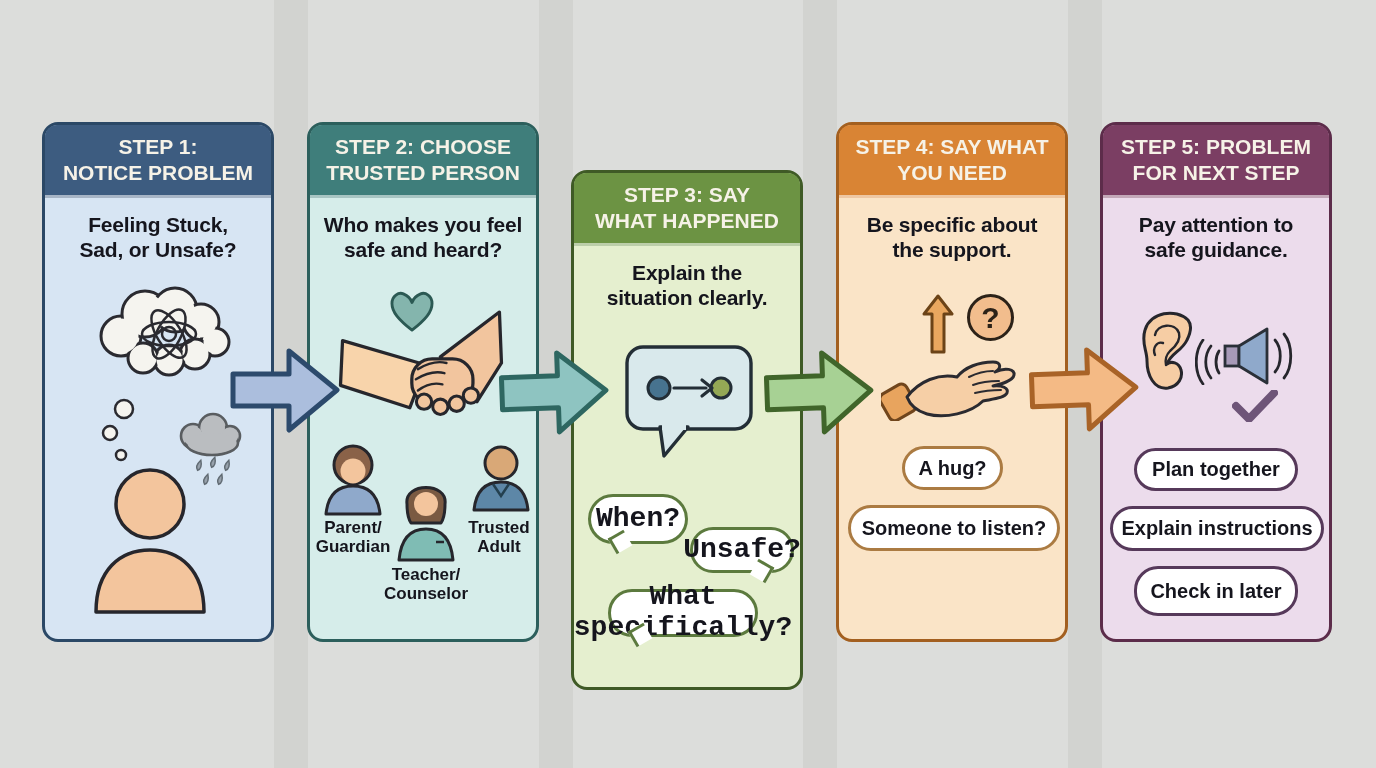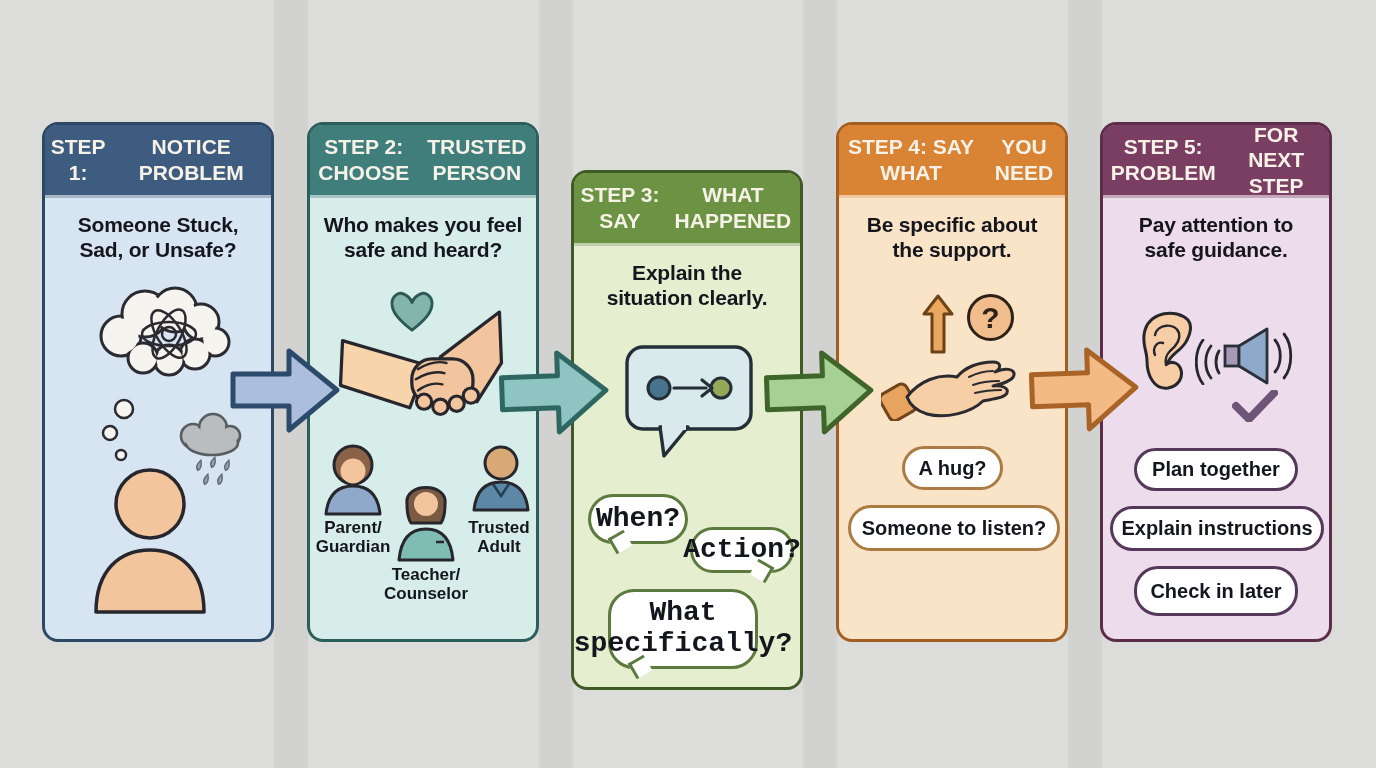--- a/index.html
+++ b/index.html
@@ -5,21 +5,21 @@
   html,body{margin:0;padding:0;}
   body{font-family:"Liberation Sans", sans-serif;}
   .stage{position:relative;width:1376px;height:768px;background:#dcdddb;overflow:hidden;}
   .gap-band{position:absolute;top:0;bottom:0;width:34px;background:#d2d3d0;}
 
   
   .panel{position:absolute;top:122px;width:232px;height:520px;border:3px solid var(--pborder);
          border-radius:16px;background:var(--body);box-sizing:border-box;z-index:2;}
   .panel-header{height:70px;background:var(--hdr);border-radius:12px 12px 0 0;
                 border-bottom:3px solid rgba(255,255,255,.55);
-                display:flex;align-items:center;justify-content:center;
+                display:flex;flex-direction:column;align-items:center;justify-content:center;
                 color:#f6f2e7;font-weight:700;font-size:21px;line-height:1.22;text-align:center;}
   .panel-body{position:relative;height:441px;}
   .subtitle{position:absolute;top:14px;left:0;right:0;text-align:center;font-weight:700;
             font-size:21px;line-height:1.2;color:#15151d;letter-spacing:-0.2px;}
   .abs{position:absolute;}
 
   
   .bubble,.pill{position:absolute;background:#ffffff;border:3px solid var(--accent);
         display:flex;align-items:center;justify-content:center;text-align:center;
         font-weight:700;color:#15151d;box-sizing:border-box;}
@@ -49,21 +49,21 @@
   <div class="gap-band" style="left:803px"></div>
   <div class="gap-band" style="left:1068px"></div>
 
   <div class="panel" style="left: 42px; --hdr: #3d5c80; --pborder: #2b4866; --body: #d7e5f3; --accent: #2b4866;">
     <div class="panel-header">
       <span>STEP 1:</span>
       <span>NOTICE PROBLEM</span>
     </div>
     <div class="panel-body">
       <div class="subtitle">
-        <span style="display:block">Someone Stuck,</span>
+        <span style="display:block">Feeling Stuck,</span>
         <span style="display:block">Sad, or Unsafe?</span>
       </div>
       <svg class="abs" style="left:46px;top:84px" width="148" height="96" viewBox="0 0 148 96">
         <g fill="#f5f4ef" stroke="#2a2a30" stroke-width="3">
           <circle cx="30" cy="54" r="20"></circle>
             <circle cx="54" cy="32" r="23"></circle>
             <circle cx="84" cy="28" r="22"></circle>
           <circle cx="110" cy="40" r="18"></circle>
             <circle cx="124" cy="60" r="14"></circle>
             <circle cx="104" cy="72" r="15"></circle>
@@ -195,22 +195,22 @@
       <svg class="abs" style="left:50px;top:98px" width="130" height="118" viewBox="0 0 130 118">
         <rect x="3" y="3" width="124" height="82" rx="16" fill="#d9e9ec" stroke="#232e36" stroke-width="3.4"></rect>
         <path d="M36,83 L64,83 L40,112 Z" fill="#d9e9ec" stroke="#232e36" stroke-width="3.4" stroke-linejoin="round"></path>
         <rect x="38" y="80" width="24" height="6" fill="#d9e9ec"></rect>
         <circle cx="35" cy="44" r="11" fill="#47738f" stroke="#232e36" stroke-width="3"></circle>
         <circle cx="97" cy="44" r="10" fill="#94a855" stroke="#232e36" stroke-width="3"></circle>
         <path d="M50,44 L82,44" stroke="#232e36" stroke-width="3.2" stroke-linecap="round"></path>
         <path d="M78,36 L88,44 L78,52" fill="none" stroke="#232e36" stroke-width="3.2" stroke-linecap="round" stroke-linejoin="round"></path>
       </svg>
       <div class="bubble tail-left" style="left:14px;top:248px;width:100px;height:50px">When?</div>
-      <div class="bubble tail-right" style="left:116px;top:281px;width:104px;height:46px">Action?</div>
-      <div class="bubble tail-left" style="left:34px;top:343px;width:150px;height:80px;padding:6px 12px">What specifically?</div>
+      <div class="bubble tail-right" style="left:116px;top:281px;width:104px;height:46px">Unsafe?</div>
+      <div class="bubble tail-left" style="left:34px;top:343px;width:150px;height:48px;padding:6px 12px">What specifically?</div>
     </div>
   </div>
 
   <div class="panel" style="left: 836px; --hdr: #d98434; --pborder: #a35f1f; --body: #fae4c7; --accent: #ab7b42;">
     <div class="panel-header">
       <span>STEP 4: SAY WHAT</span>
       <span>YOU NEED</span>
     </div>
     <div class="panel-body">
       <div class="subtitle">

